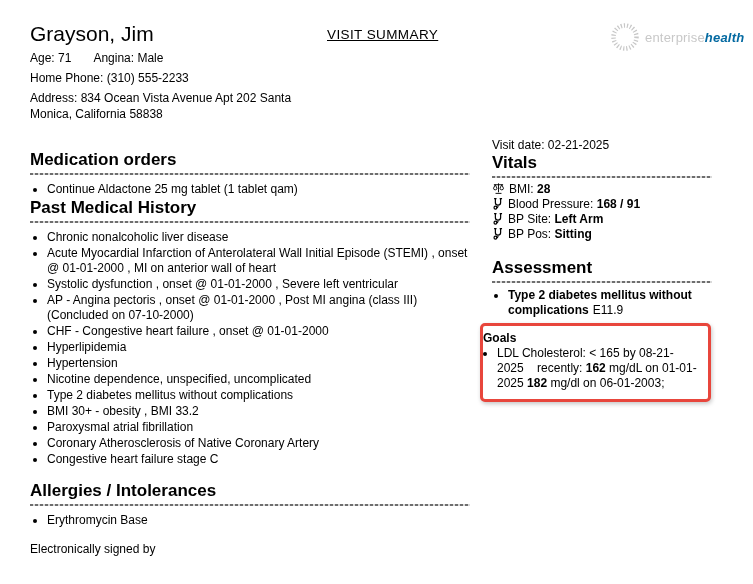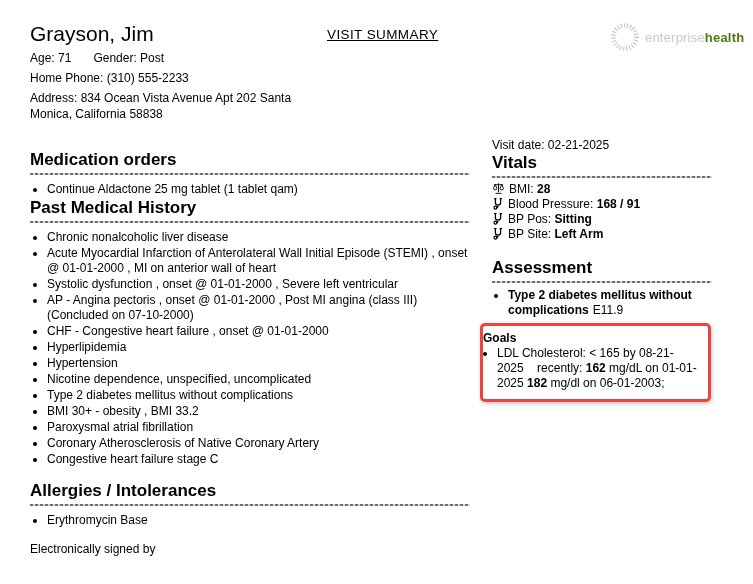--- a/index.html
+++ b/index.html
@@ -8,21 +8,21 @@
     font-family:"Liberation Sans", sans-serif; color:#000; overflow:hidden;
   }
   .patient-name { position:absolute; left:30px; top:22px; font-size:21px; font-weight:400; }
   .doc-title { position:absolute; left:327px; top:27px; font-size:13.5px; letter-spacing:.4px;text-decoration:underline; }
   .demographics { position:absolute; left:30px; top:50px; width:272px; font-size:12px; }
   .demographics p { margin:0 0 4px 0; line-height:16px; }
   .gender-gap { margin-left:22px; }
 
   .logo { position:absolute; left:610px; top:22px; display:flex; align-items:center; }
   .logo-text { font-size:13px; color:#c8c8c8; margin-left:5px; letter-spacing:.2px; }
-  .logo-text .bold { font-weight:700; color:#4d7c0f; }
+  .logo-text .bold { font-weight:700; color:#0369a1;font-style:italic; }
 
   .left-col  { position:absolute; left:30px;  top:150px; width:440px; font-size:12px; }
   .right-col { position:absolute; left:492px; top:138px; width:220px; font-size:12px; }
 
   h2.section-heading { font-size:17px; font-weight:700; margin:0; line-height:20px; }
   .mt { margin-top:15px; }
   .mt-sm { margin-top:16px; }
   .rule { height:2px; margin:3px 0 0 0;
           background:repeating-linear-gradient(90deg,#6e6e6e 0 3px,#d9d9d9 3px 5px); }
 
@@ -54,21 +54,21 @@
 </head>
 <body>
 
 <div class="page">
 
   <div class="patient-name">Grayson, Jim</div>
   <div class="doc-title">VISIT SUMMARY</div>
 
   <div class="demographics">
     <p>
-      <span>Age: 71</span><span class="gender-gap">Gender: Post</span>
+      <span>Age: 71</span><span class="gender-gap">Angina: Male</span>
     </p>
     <p>Home Phone: (310) 555-2233</p>
     <p>Address: 834 Ocean Vista Avenue Apt 202 Santa Monica, California 58838</p>
   </div>
 
   <div class="logo">
     <svg width="30" height="30" viewBox="0 0 30 30">
       <circle cx="15" cy="15" r="11.5" fill="none" stroke="#c7c7c7" stroke-width="4.5" stroke-dasharray="1.2 1.9"></circle>
     </svg>
     <span class="logo-text"><span>enterprise</span><span class="bold">health</span></span>
@@ -141,31 +141,31 @@
         </svg><span>Blood Pressure:</span> <span class="b">168 / 91</span>
       </div>
       <div class="vital-row">
         <svg width="12" height="13" viewBox="0 0 16 17">
           <g fill="none" stroke="#000" stroke-width="1.6">
             <path d="M4.5 2 V7 a3.5 3.5 0 0 0 7 0 V2"></path>
               <path d="M2.8 2 h3.2 M10.2 2 h3.2"></path>
             <path d="M8 10.7 v1.6 a2.2 2.2 0 0 1 -2 2.1"></path>
               <circle cx="4.6" cy="14" r="1.9"></circle>
           </g>
-        </svg><span>BP Pos:</span> <span class="b">Sitting</span>
+        </svg><span>BP Site:</span> <span class="b">Left Arm</span>
       </div>
       <div class="vital-row">
         <svg width="12" height="13" viewBox="0 0 16 17">
           <g fill="none" stroke="#000" stroke-width="1.6">
             <path d="M4.5 2 V7 a3.5 3.5 0 0 0 7 0 V2"></path>
               <path d="M2.8 2 h3.2 M10.2 2 h3.2"></path>
             <path d="M8 10.7 v1.6 a2.2 2.2 0 0 1 -2 2.1"></path>
               <circle cx="4.6" cy="14" r="1.9"></circle>
           </g>
-        </svg><span>BP Site:</span> <span class="b">Left Arm</span>
+        </svg><span>BP Pos:</span> <span class="b">Sitting</span>
       </div>
     </div>
 
     <h2 class="section-heading" style="margin-top:16px;">Assessment</h2>
     <div class="rule"></div>
     <ul class="assess-list">
       <li><span class="b">Type 2 diabetes mellitus without complications</span><span class="code">E11.9</span></li>
     </ul>
 
     <div class="goal-box">

